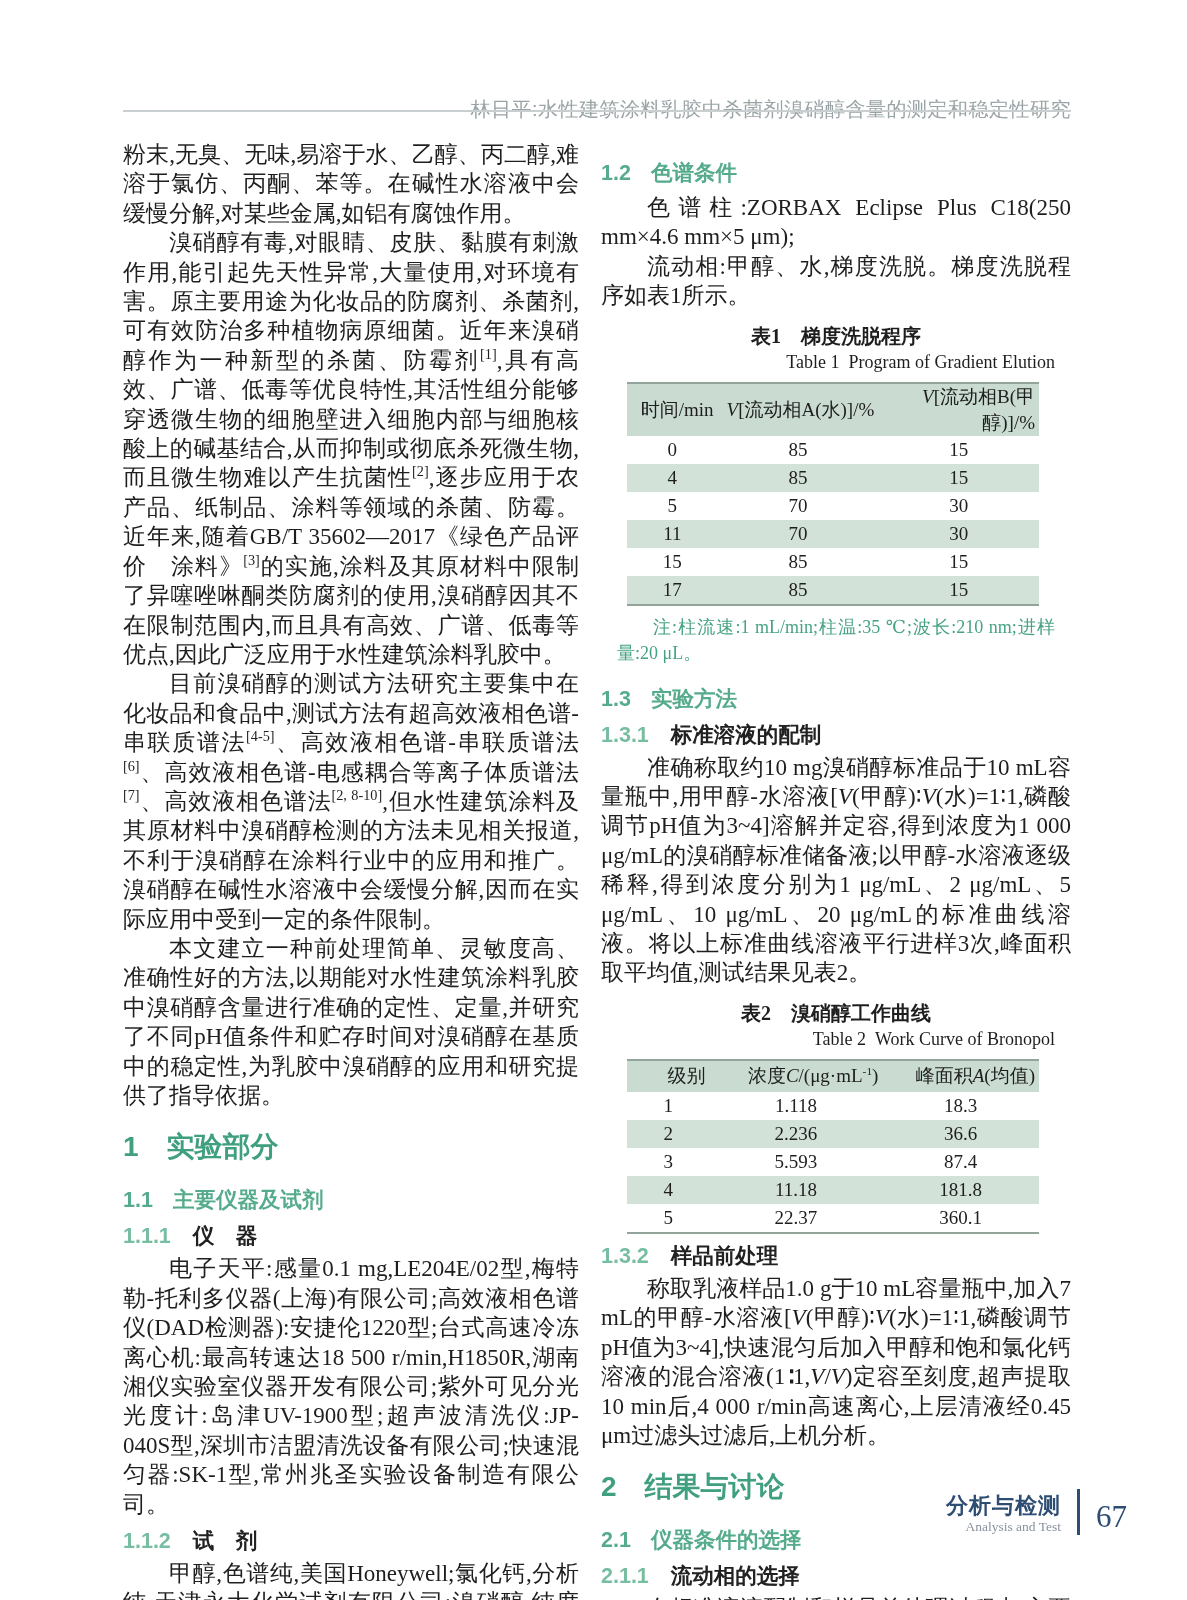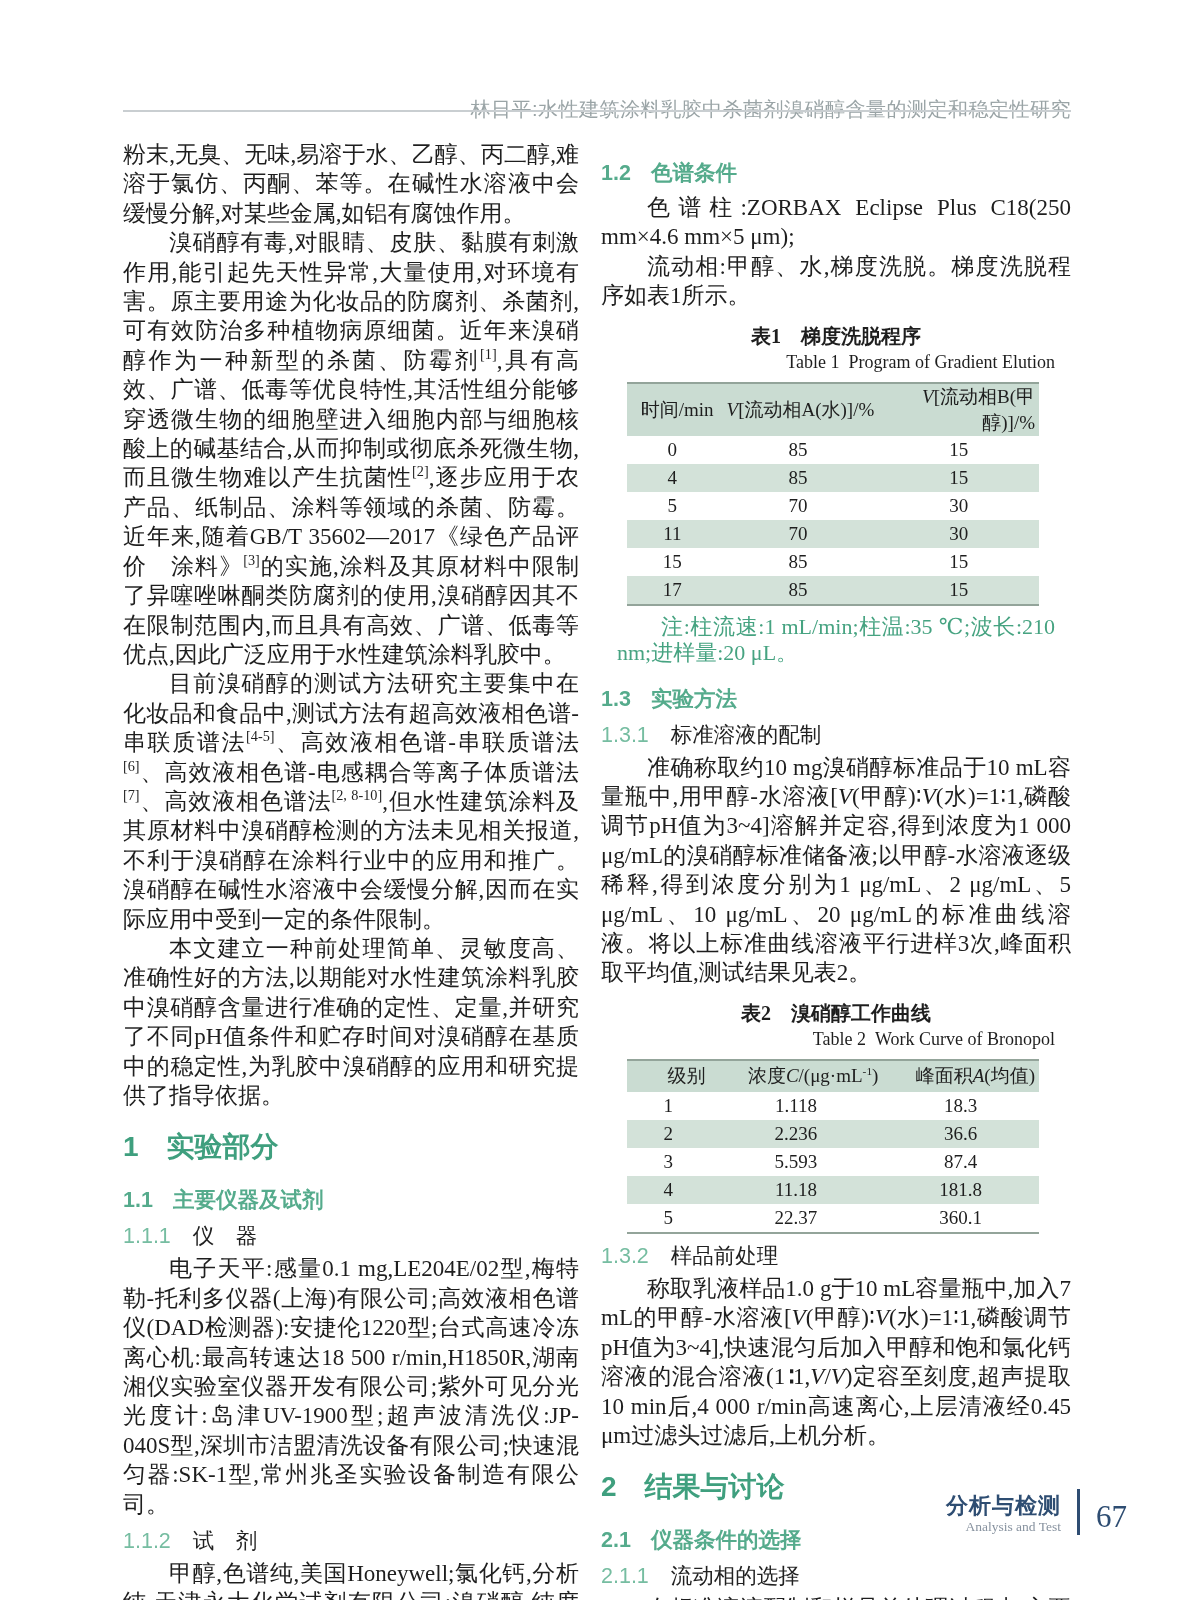--- a/index.html
+++ b/index.html
@@ -34,21 +34,21 @@
   }
   p.body-p.noindent{text-indent:0;}
   p.body-p sup{font-size:0.62em;line-height:0;}
 
   .head{font-family:"Liberation Sans","DejaVu Sans",sans-serif;}
   .head .hnum{display:inline-block;}
   .head.h1{font-size:28px;font-weight:bold;color:#3f9f7e;margin:18px 0 10px;}
   .head.h1 .hnum{margin-right:28px;}
   .head.h2{font-size:21.5px;font-weight:bold;color:#55ab8c;margin:9px 0 6px;}
   .head.h2 .hnum{margin-right:20px;margin-top:12px;}
-  .head.h3{font-size:21.5px;font-weight:400;margin:7px 0 4px;}
+  .head.h3{font-size:21.5px;font-weight:700;margin:7px 0 4px;}
   .head.h3 .hnum{color:#76bda1;margin-right:22px;}
   .head.h3 .htitle{color:#212121;}
 
   .tablewrap{margin:12px 16px 6px;}
   .cap-zh{
     text-align:center;font-weight:bold;font-size:20px;line-height:26px;
     font-family:"Liberation Serif","DejaVu Serif",serif;
   }
   .cap-en{
     text-align:right;font-weight:normal;font-size:18px;line-height:26px;
@@ -60,21 +60,21 @@
     border-top:2px solid #93a49a;border-bottom:2px solid #93a49a;
   }
   table.datatable th{
     background:#cadcd2;font-weight:500;height:31px;text-align:right;
     padding:0 4px;
   }
   table.datatable td{height:28px;text-align:center;padding:0 2px;}
   table.datatable tr.shaded td{background:#d3e2d9;}
   table.datatable sup{font-size:0.6em;}
   .tnote{
-    color:#46a381;font-size:22px;line-height:26px;text-indent:2em;
+    color:#46a381;font-size:18px;line-height:26px;text-indent:2em;
     text-align:justify;margin:8px 0 2px;
   }
 
   
   .footer{
     position:absolute;top:1489px;right:60px;
     display:flex;align-items:flex-end;gap:6px;
   }
   .footer .names{text-align:right;margin-right:10px;}
   .footer .jzh{

